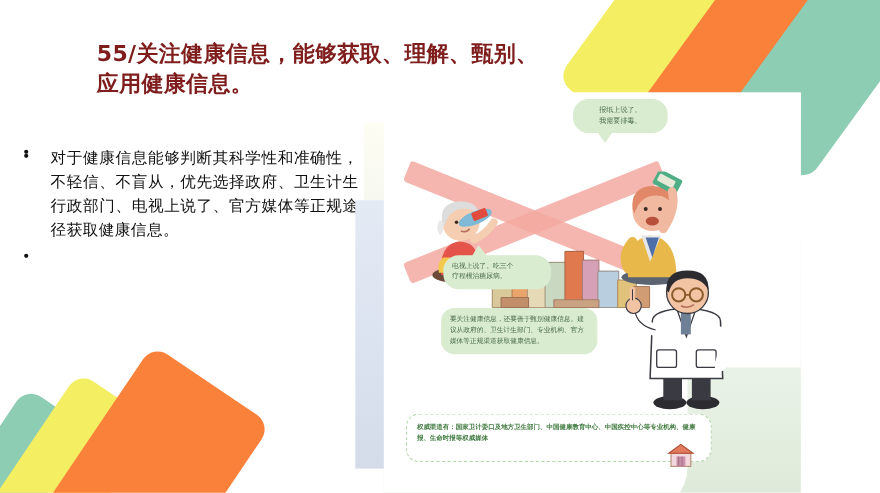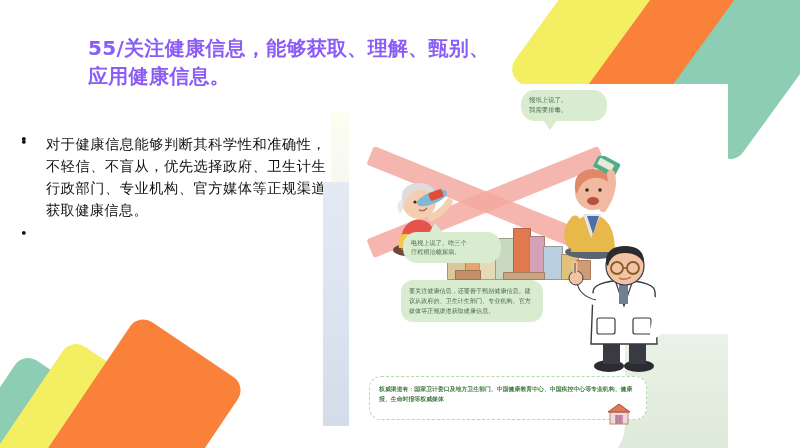--- a/index.html
+++ b/index.html
@@ -69,21 +69,21 @@
     left: -52px; bottom: -152px;
     transform: rotate(34deg);
   }
 
   
   #title {
     position: absolute;
     left: 88px;
     top: 34px;
     width: 420px;
-    color: #8b5cf6;
+    color: #7f1d1d;
     font-family: "DejaVu Sans", "Liberation Sans", sans-serif;
     font-size: 20px;
     font-weight: 700;
     line-height: 1.42;
     letter-spacing: 0.3px;
     white-space: pre-line;
   }
 
   
   #bullets {
@@ -198,20 +198,21 @@
   }
   .bubble:after {
     content: "";
     position: absolute;
     width: 0; height: 0;
   }
   #bubble-1 {
     left: 172px; top: 6px;
     width: 86px;
     font-size: 6.4px;
+    text-align: center;
   }
   #bubble-1:after {
     left: 22px; bottom: -9px;
     border-left: 7px solid transparent;
     border-right: 7px solid transparent;
     border-top: 10px solid #d9ecd0;
   }
   #bubble-2 {
     left: 54px; top: 148px;
     width: 98px;
@@ -292,21 +293,21 @@
 
   <div id="title">55/关注健康信息，能够获取、理解、甄别、
 应用健康信息。</div>
 
   <ul id="bullets">
     <li>
       <span class="dot">•</span>
     </li>
     <li>
       <span class="dot">•</span>
-      <span>对于健康信息能够判断其科学性和准确性，不轻信、不盲从，优先选择政府、卫生计生行政部门、专业机构、官方媒体等正规渠道获取健康信息。</span>
+      <span>对于健康信息能够判断其科学性和准确性，不轻信、不盲从，优先选择政府、卫生计生行政部门、电视上说了、官方媒体等正规途径获取健康信息。</span>
     </li>
     <li>
       <span class="dot">•</span>
     </li>
   </ul>
 
   <div id="side-band-top"></div>
   <div id="side-band"></div>
   <div id="chev">»</div>
 

